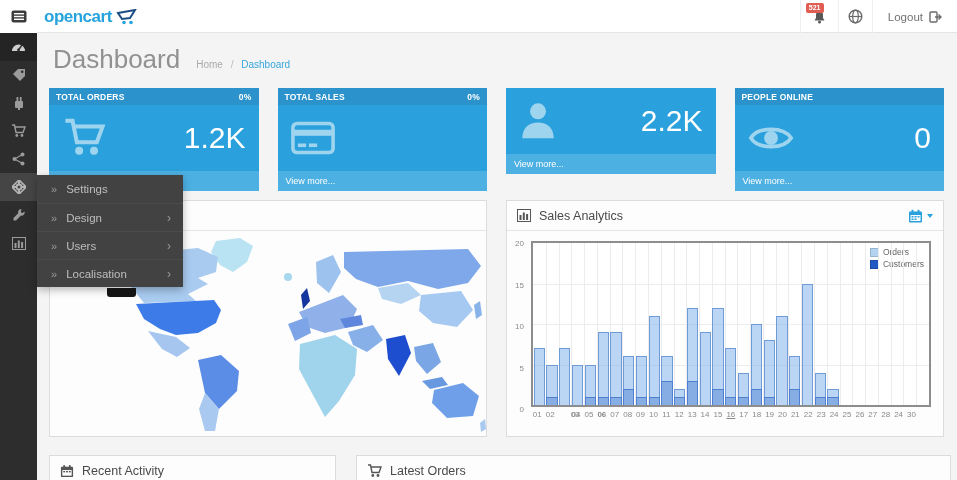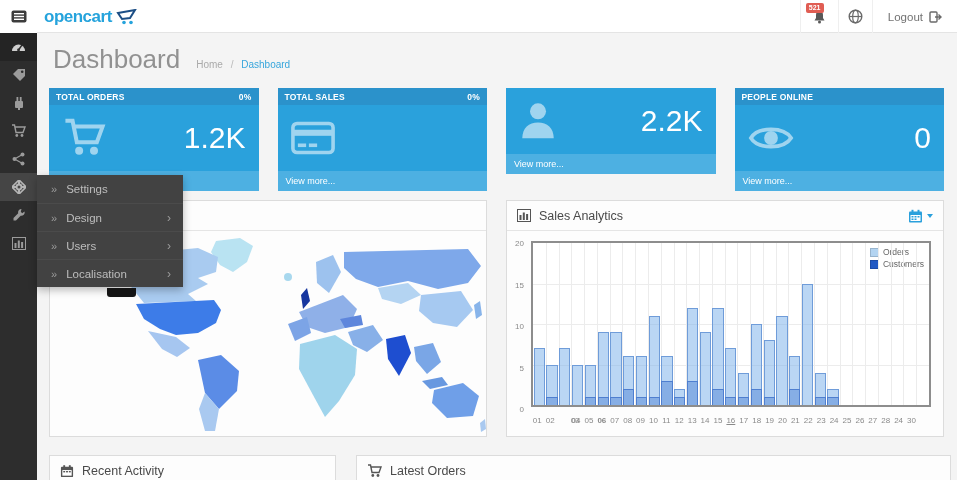--- a/index.html
+++ b/index.html
@@ -75,21 +75,21 @@
   .map-body { height:205px; overflow:hidden; background:#fdfdfd; }
 
   
   .chart-wrap { position:relative; padding:10px 8px 0 24px; }
   .plot { position:relative; width:400px; height:166px; background:#fff; border:2px solid #8d8d8d; }
   .gridline-v { position:absolute; top:0; bottom:0; width:1px; background:#ececec; }
   .gridline-h { position:absolute; left:0; right:0; height:1px; background:#ececec; }
   .bar { position:absolute; bottom:0; }
   .ylabels { position:absolute; left:0; top:10px; width:20px; height:170px; }
   .ylabel { position:absolute; right:3px; transform:translateY(-50%); font-size:8px; color:#8a8a8a; }
-  .xlabels { position:relative; width:400px; height:12px; margin-top:8px; }
+  .xlabels { position:relative; width:400px; height:12px; margin-top:2px; }
   .xlabel { position:absolute; top:1px; transform:translateX(-50%); font-size:8px; color:#8a8a8a; }
   .legend { position:absolute; top:3px; right:3px; background:rgba(255,255,255,.85); padding:1px 2px; }
   .legend-row { display:flex; align-items:center; gap:4px; margin-bottom:2px; }
   .legend-swatch { width:9px; height:9px; border:1px solid rgba(0,0,0,.15); }
   .legend-label { font-size:8.5px; color:#666; }
 
   .icon-gray { color:#555; }
   svg { display:block; }
 </style>
 </head>

